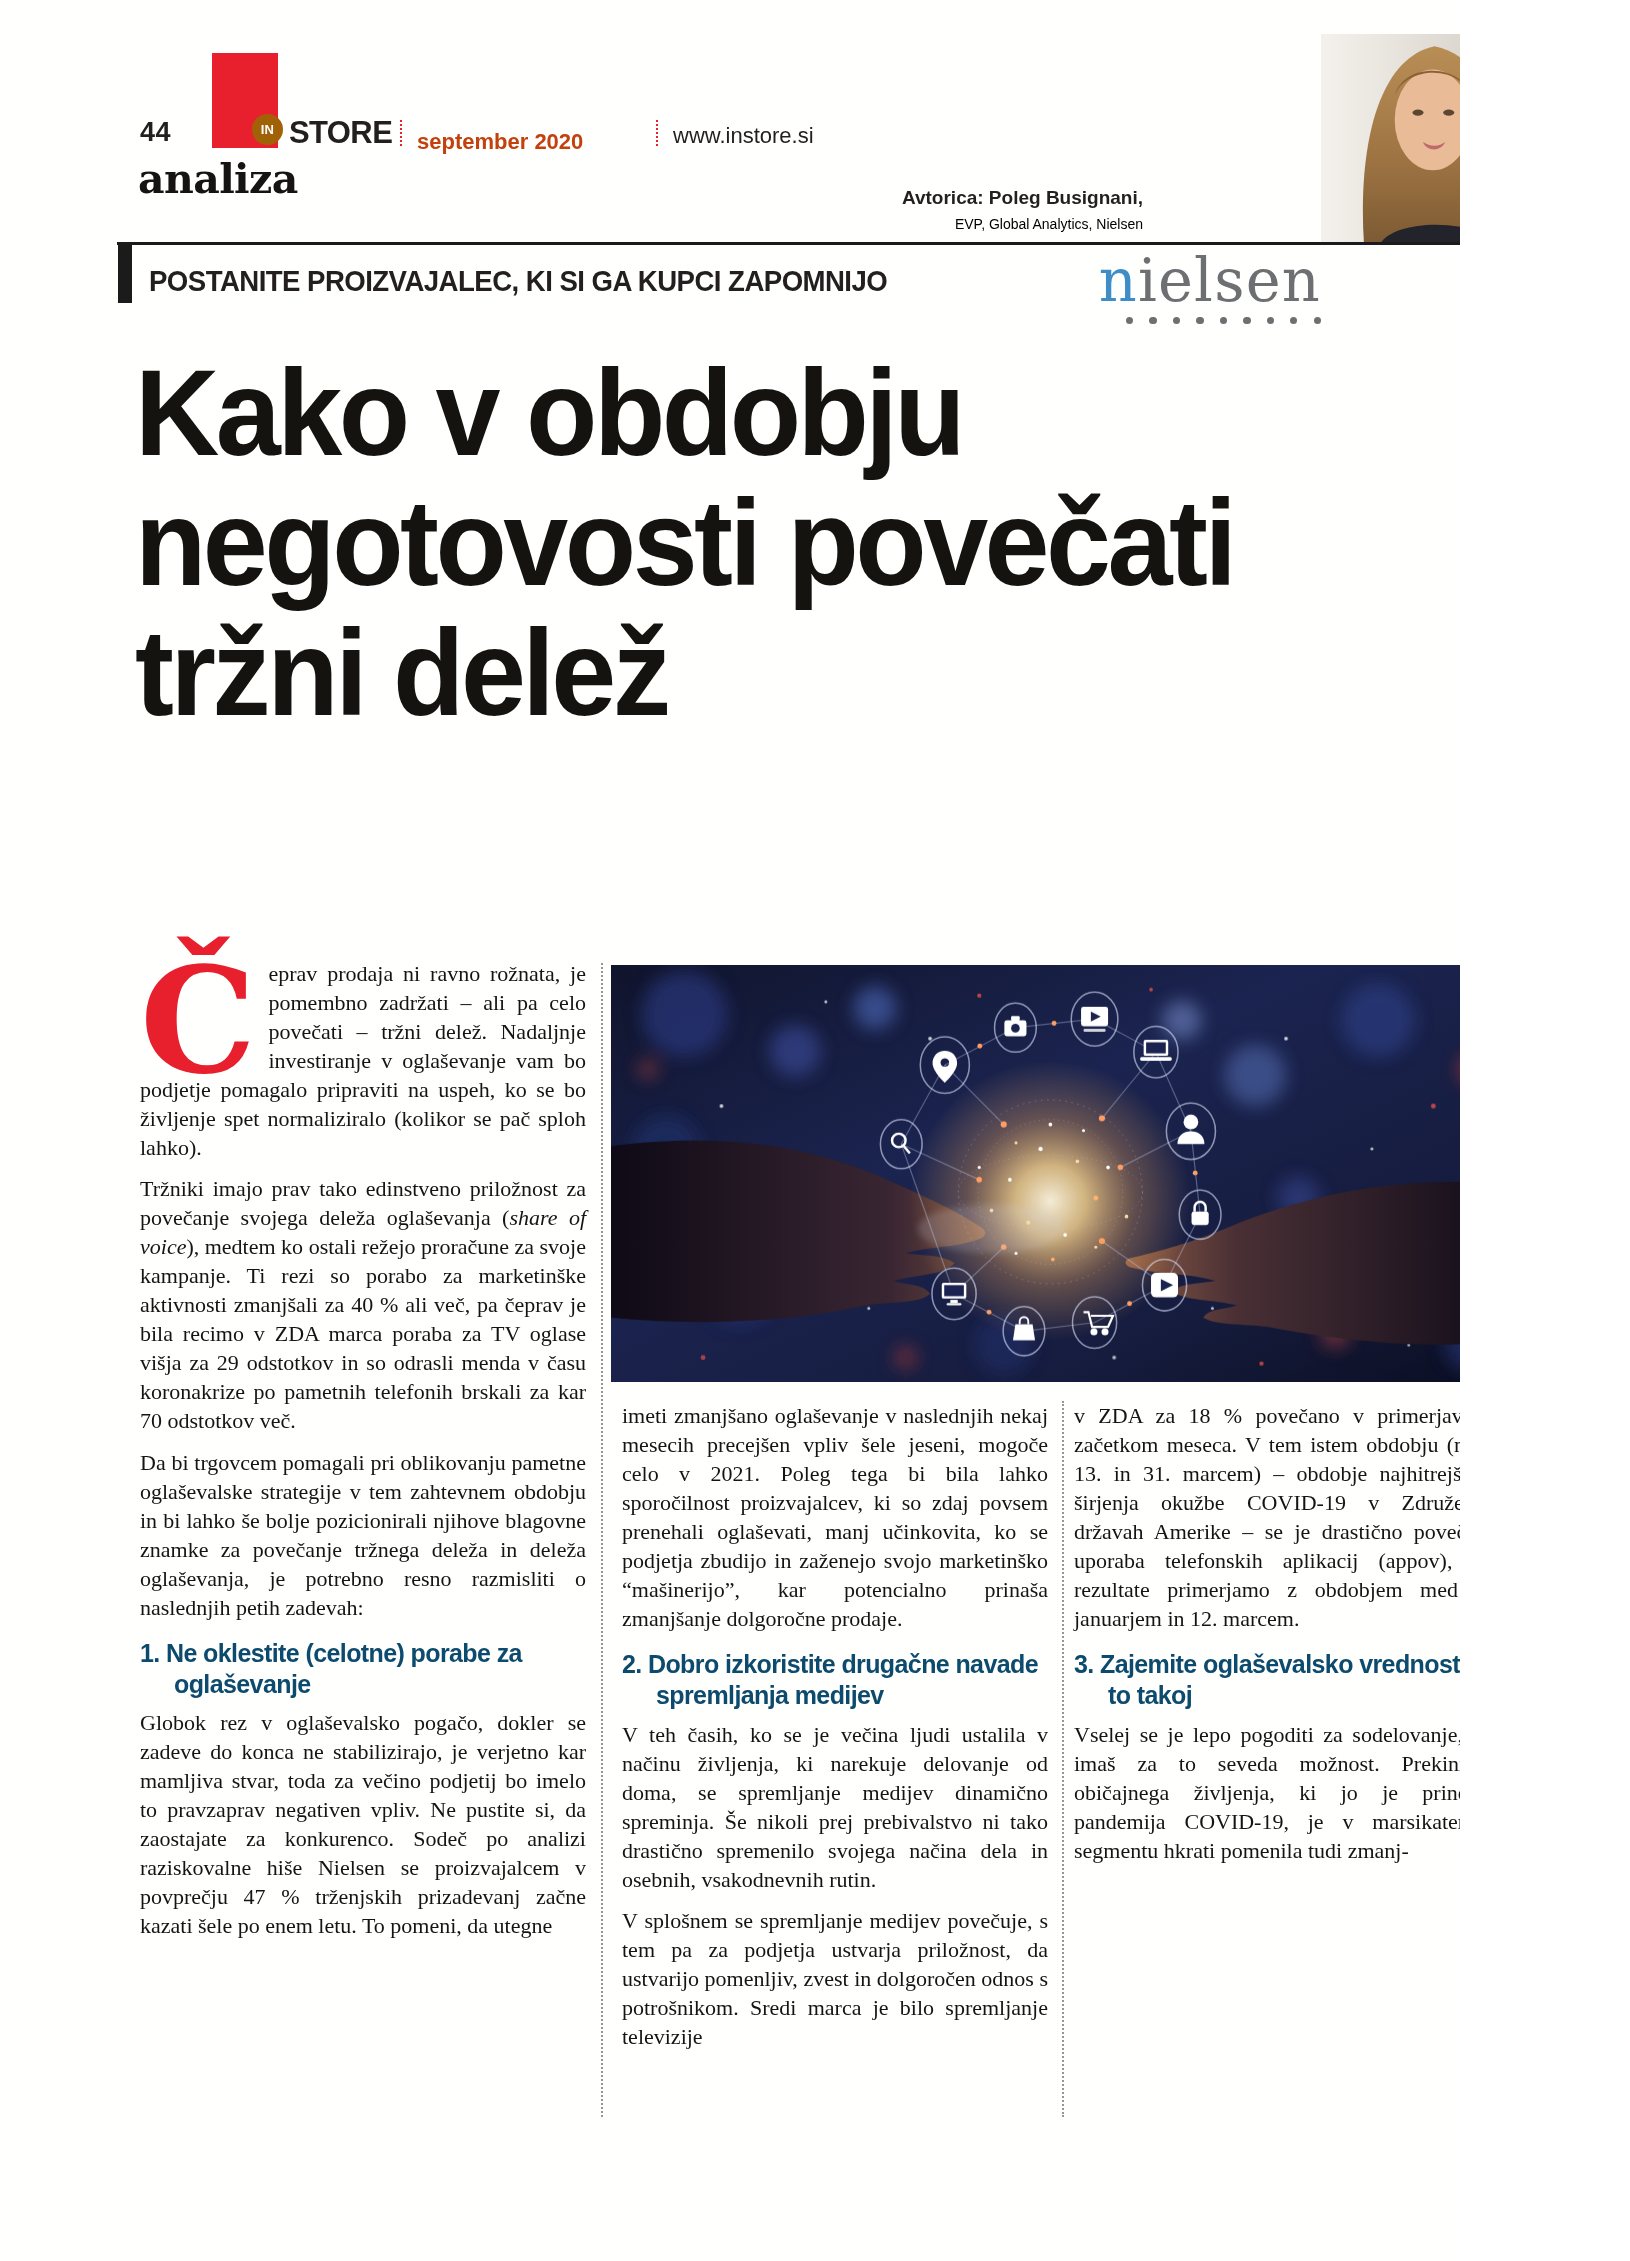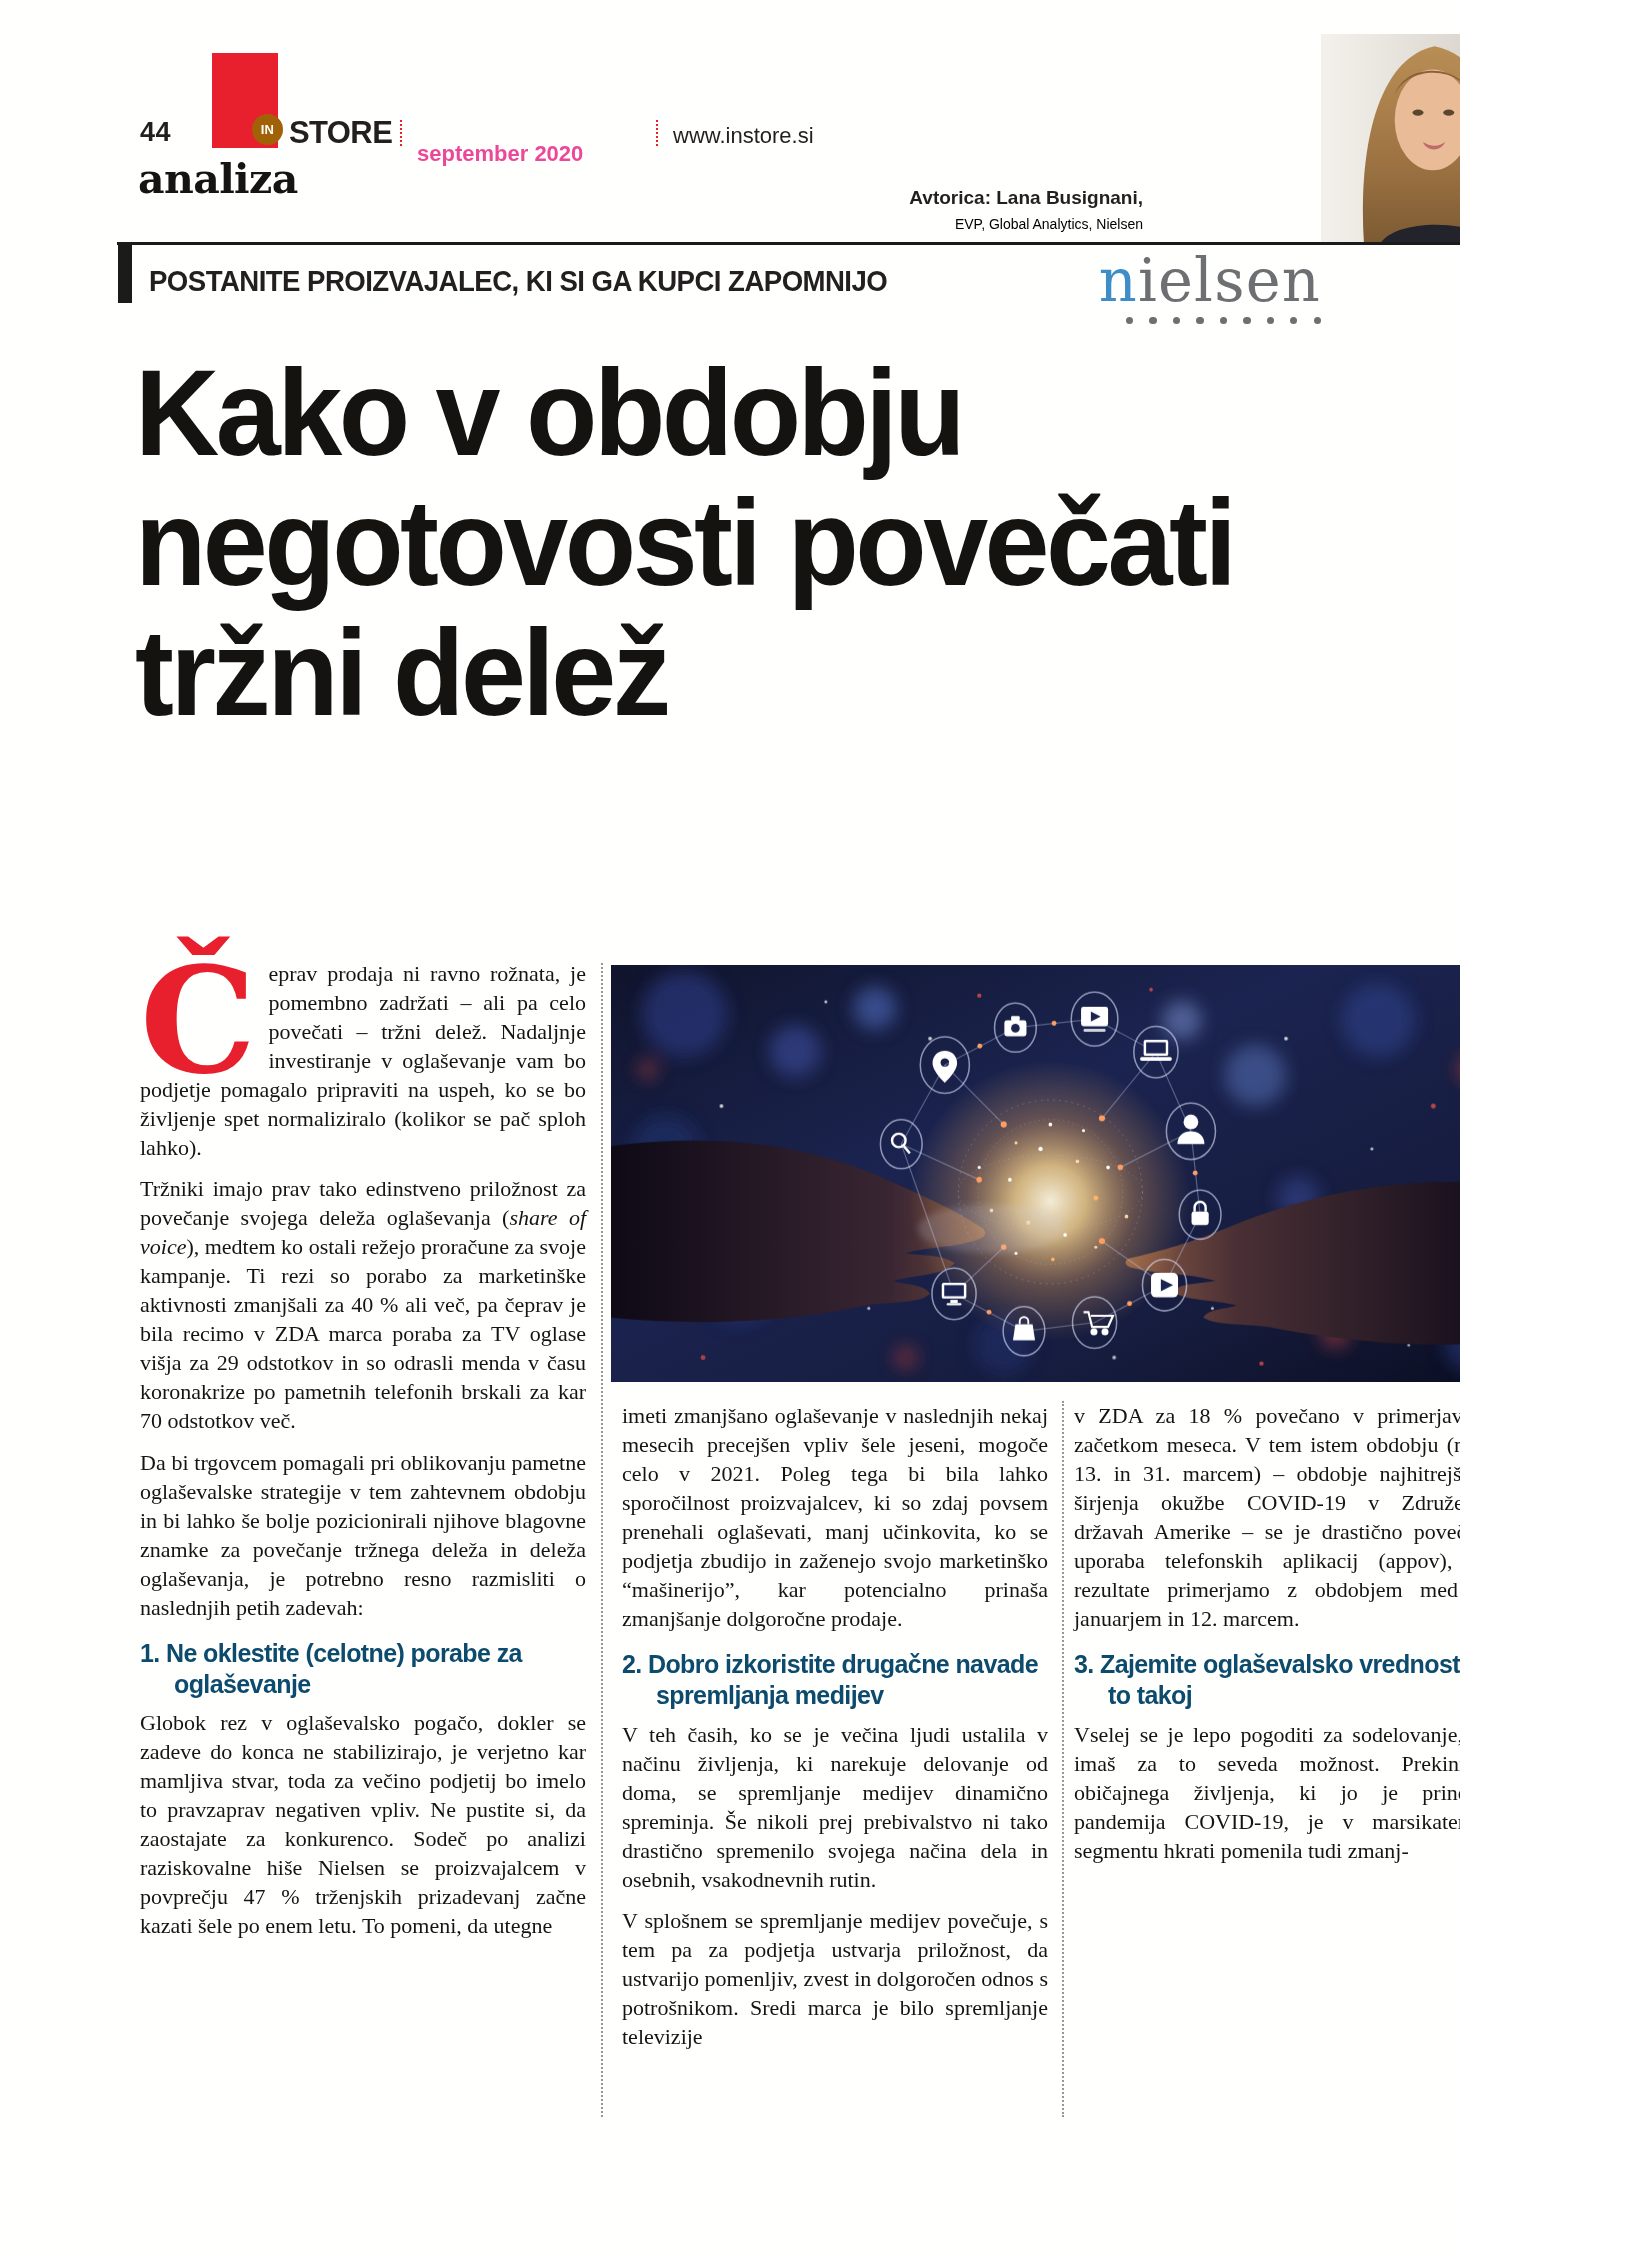--- a/index.html
+++ b/index.html
@@ -6,21 +6,21 @@
   html,body { width:1630px; height:2261px; background:#ffffff; font-family:"Liberation Sans", sans-serif; }
   #page { position:relative; width:1460px; height:2261px; background:#fffffe; overflow:hidden; color:#1d1d1b; }
 
   
   .page-number { position:absolute; left:140px; top:117px; font-size:27px; font-weight:bold; color:#231f20; letter-spacing:0.6px; }
   .brand-block { position:absolute; left:212px; top:53px; width:66px; height:95px; background:#e8202e; }
   .in-badge { position:absolute; left:252px; top:114px; width:31px; height:31px; background:#a16207; border-radius:50%;
               display:flex; align-items:center; justify-content:center; color:#ffffff; font-size:13px; font-weight:bold; letter-spacing:0.3px; }
   .store-word { position:absolute; left:289px; top:115px; font-size:31px; font-weight:bold; color:#231f20; letter-spacing:-0.6px; }
   .hdr-sep { position:absolute; top:120px; width:0; height:26px; border-left:2.5px dotted #e8202e; }
-  .hdr-date { position:absolute; left:417px; top:141px; font-size:22px; font-weight:bold; color:#ec4899; }
+  .hdr-date { position:absolute; left:417px; top:129px; font-size:22px; font-weight:bold; color:#c2410c; }
   .hdr-site { position:absolute; left:673px; top:123px; font-size:22px; color:#231f20; }
   .section-label { position:absolute; left:138px; top:155px; font-family:"DejaVu Serif", serif; font-weight:bold; font-size:41px; color:#161412; letter-spacing:-0.6px; }
 
   .author { position:absolute; right:317px; top:184px; text-align:right; line-height:27px; }
   .author .l1 { font-size:19px; font-weight:bold; color:#231f20; }
   .author .l2 { font-size:14px; color:#000000; }
 
   .portrait { position:absolute; left:1321px; top:34px; width:226px; height:210px; }
 
   .top-rule { position:absolute; left:117px; top:242px; width:1374px; height:3.1px; background:#1b1b1b; }
@@ -68,21 +68,21 @@
   <div class="brand-block"></div>
   <div class="in-badge">IN</div>
   <div class="store-word">STORE</div>
   <div class="hdr-sep" style="left:400px"></div>
   <div class="hdr-date">september 2020</div>
   <div class="hdr-sep" style="left:656px"></div>
   <div class="hdr-site">www.instore.si</div>
   <div class="section-label">analiza</div>
 
   <div class="author">
-    <div class="l1">Avtorica: Lana Busignani,</div>
+    <div class="l1">Avtorica: Poleg Busignani,</div>
     <div class="l2">EVP, Global Analytics, Nielsen</div>
   </div>
 
   <div class="portrait">
     <svg viewBox="0 0 368 342" preserveAspectRatio="none">
       <defs>
         <linearGradient id="pbg" x1="0" y1="0" x2="1" y2="0">
           <stop offset="0" stop-color="#f4f1ec"></stop>
             <stop offset="0.7" stop-color="#d9d4cc"></stop>
             <stop offset="1" stop-color="#8d8a85"></stop>

